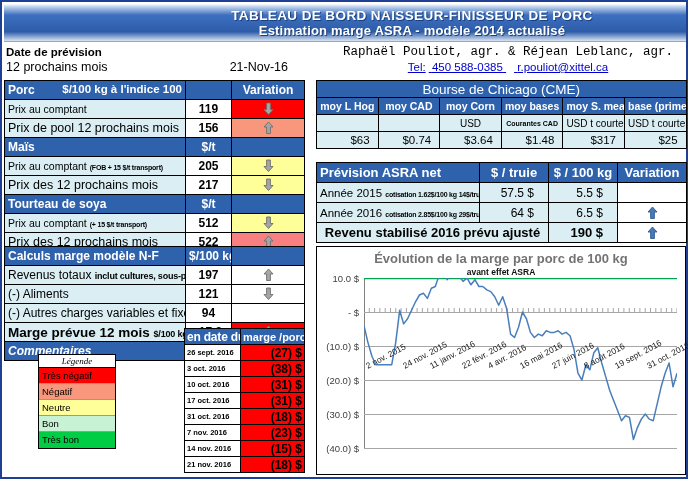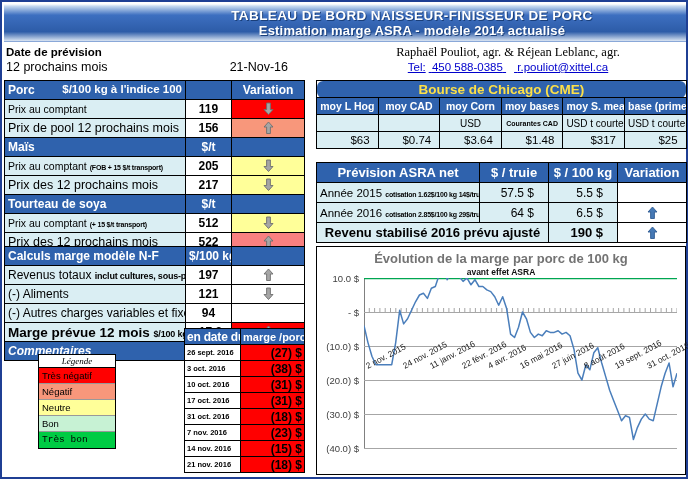--- a/index.html
+++ b/index.html
@@ -37,21 +37,21 @@
   }
 
   
   .hdr-left { position:absolute; left:4px; top:43px; width:300px; height:32px; }
   .hdr-left .l1{ font-size:11.5px; font-weight:bold; color:#000; line-height:14px; }
   .hdr-left .l2{ font-size:12.5px; color:#000; line-height:16px; position:relative; }
   .hdr-left .date { position:absolute; right:18px; top:0; font-size:12.5px; }
 
   .hdr-right { position:absolute; left:330px; top:43px; width:352px; height:32px; text-align:center; }
   .hdr-right .names{
-    font-family:Liberation Serif, serif; font-size:12.5px; color:#000; line-height:15px; white-space:nowrap;text-align:center;
+    font-family:Liberation Mono, monospace; font-size:12.5px; color:#000; line-height:15px; white-space:nowrap;text-align:center;
   }
   .hdr-right .contact{
     font-size:11.5px; color:#0000cc; text-decoration:underline; line-height:15px; white-space:nowrap;
   }
   .hdr-right .contact .lbl { margin-right:3px; }
   .hdr-right .contact .sp { display:inline-block; width:8px; }
 
   
   .tbl { position:absolute; border-collapse:collapse; table-layout:fixed; }
   .tbl td { border:1px solid #000; padding:0 3px; font-size:12px; color:#000;
@@ -89,48 +89,48 @@
   #marge-table col.c1{ width:181px; }
   #marge-table col.c2{ width:46px; }
   #marge-table col.c3{ width:73px; }
   #marge-table td { height:19px; }
 
   
   #legend { position:absolute; left:36px; top:352px; width:78px; border:1px solid #000; background:#fff; }
   #legend .lg-h { font-family:"Liberation Serif", serif; font-style:italic; font-size:9px; text-align:center;
                   border-bottom:1px solid #000; height:13px; line-height:13px; }
   #legend .lg-r { font-size:9.5px; height:16px; line-height:16px; padding-left:3px; border-bottom:1px solid #999; }
-  #legend .lg-r:last-child{ border-bottom:none;font-family:Liberation Mono, monospace; }
+  #legend .lg-r:last-child{ border-bottom:none; }
 
   
   #hist-table { left:182px; top:326px; width:120px; }
   #hist-table col.h1{ width:56px; }
   #hist-table col.h2{ width:64px; }
   #hist-table td { height:16px; padding:0 2px; }
   #hist-table td.dt { font-size:7.5px; font-weight:bold; background:#fff !important; }
   #hist-table td.mg { background:#ff0000 !important; color:#000; text-align:right; font-weight:bold; font-size:12px; }
   #hist-table td.hd { background:#2f62ad !important; color:#fff; font-weight:bold; }
 
   
   #cme-table { left:314px; top:78px; width:370px; }
   #cme-table col { width:61.6px; }
   #cme-table td { height:17px; text-align:center; }
-  #cme-table td.title { background:#2f62ad !important; color:#fde047; font-weight:bold; font-size:13.5px;border-radius:6px; }
+  #cme-table td.title { background:#2f62ad !important; color:#ffffff; font-weight:normal; font-size:13.5px; }
   #cme-table td.sub { background:#2f62ad !important; color:#fff; font-weight:bold; font-size:10.5px; }
   #cme-table td.unit { background:#daeef3 !important; font-size:10px; }
   #cme-table td.unit.x { font-size:7px; font-weight:bold; }
   #cme-table td.val { background:#daeef3 !important; font-size:11.5px; text-align:right; padding-right:8px; }
 
   
   #asra-table { left:314px; top:160px; width:370px; }
   #asra-table col.a1{ width:163px; }
   #asra-table col.a2{ width:69px; }
   #asra-table col.a3{ width:69px; }
   #asra-table col.a4{ width:69px; }
-  #asra-table td { height:20px;text-align:center; }
+  #asra-table td { height:20px; }
   #asra-table td.hd { background:#2f62ad !important; color:#fff; font-weight:bold; font-size:13px; }
   #asra-table td.lab { background:#daeef3 !important; font-size:11.5px; }
   #asra-table td.v { background:#daeef3 !important; text-align:right; font-size:12px; padding-right:14px;margin-top:32px; }
   #asra-table td.rev { background:#daeef3 !important; text-align:center; font-weight:bold; font-size:13px; }
   #asra-table td.blank { background:#ffffff !important; }
 
   
   #chart-box {
     position:absolute; left:314px; top:244px; width:370px; height:229px;
     background:#ffffff; border:1px solid #000;

